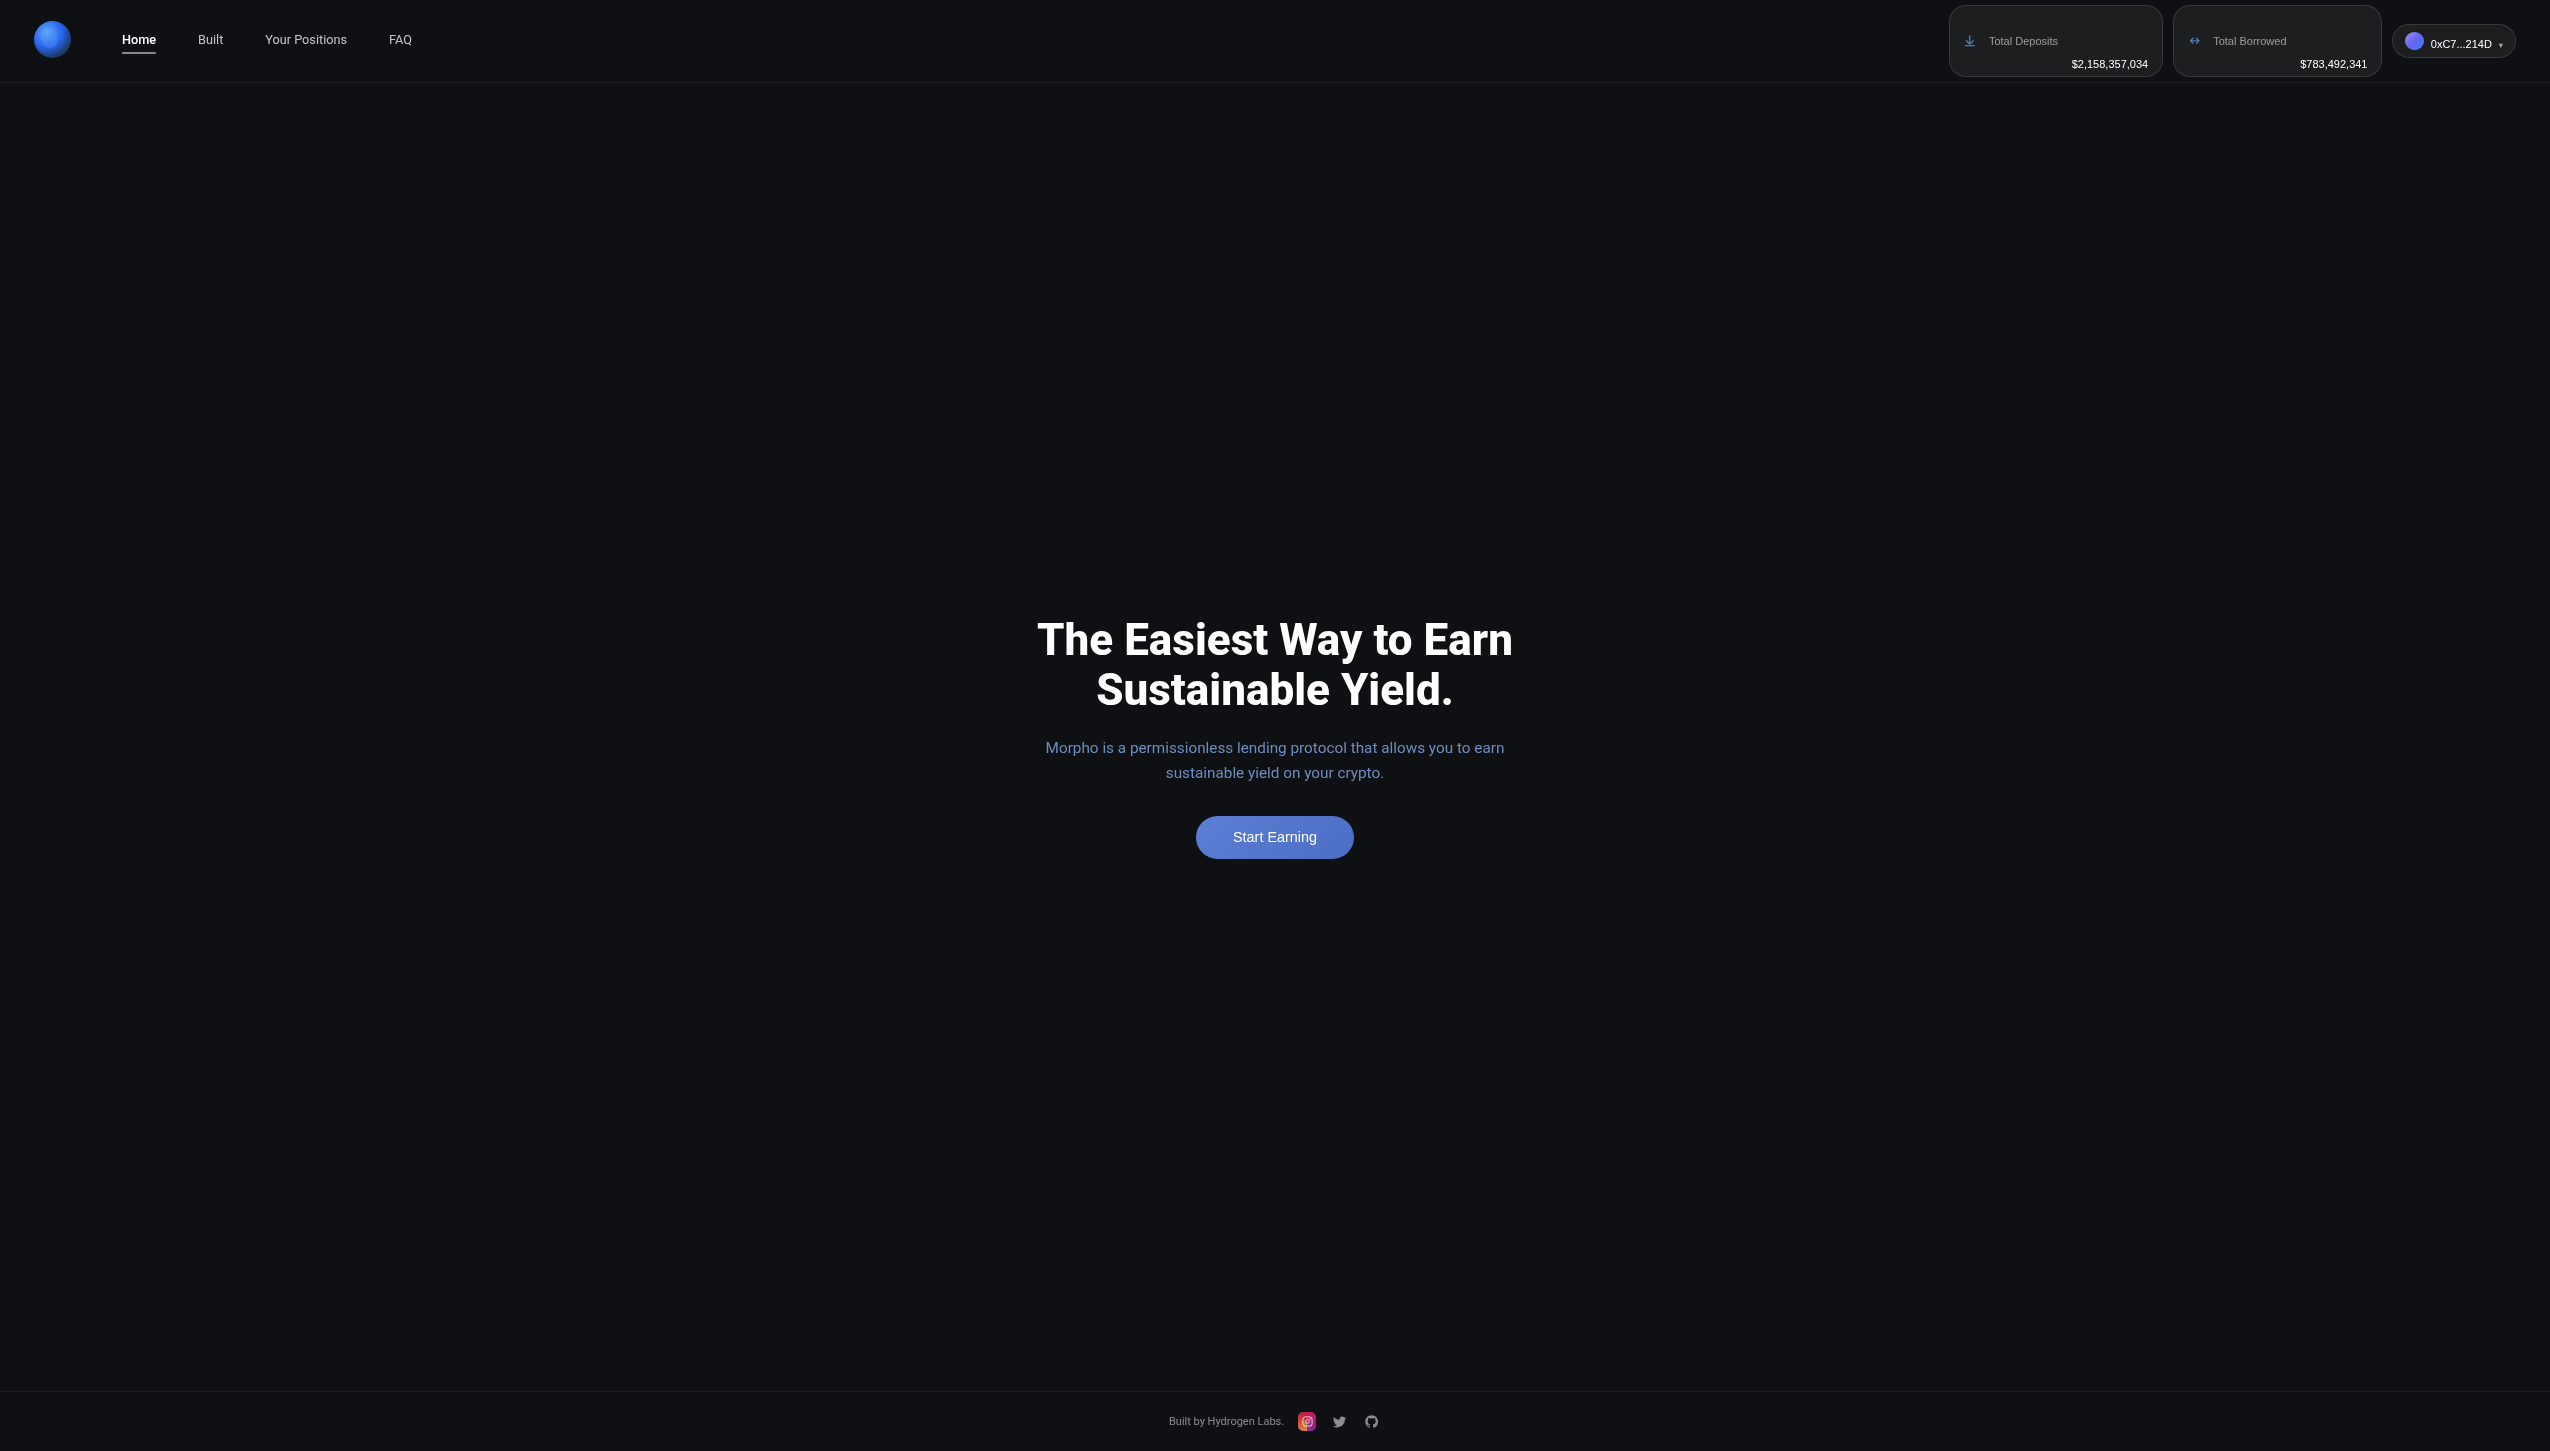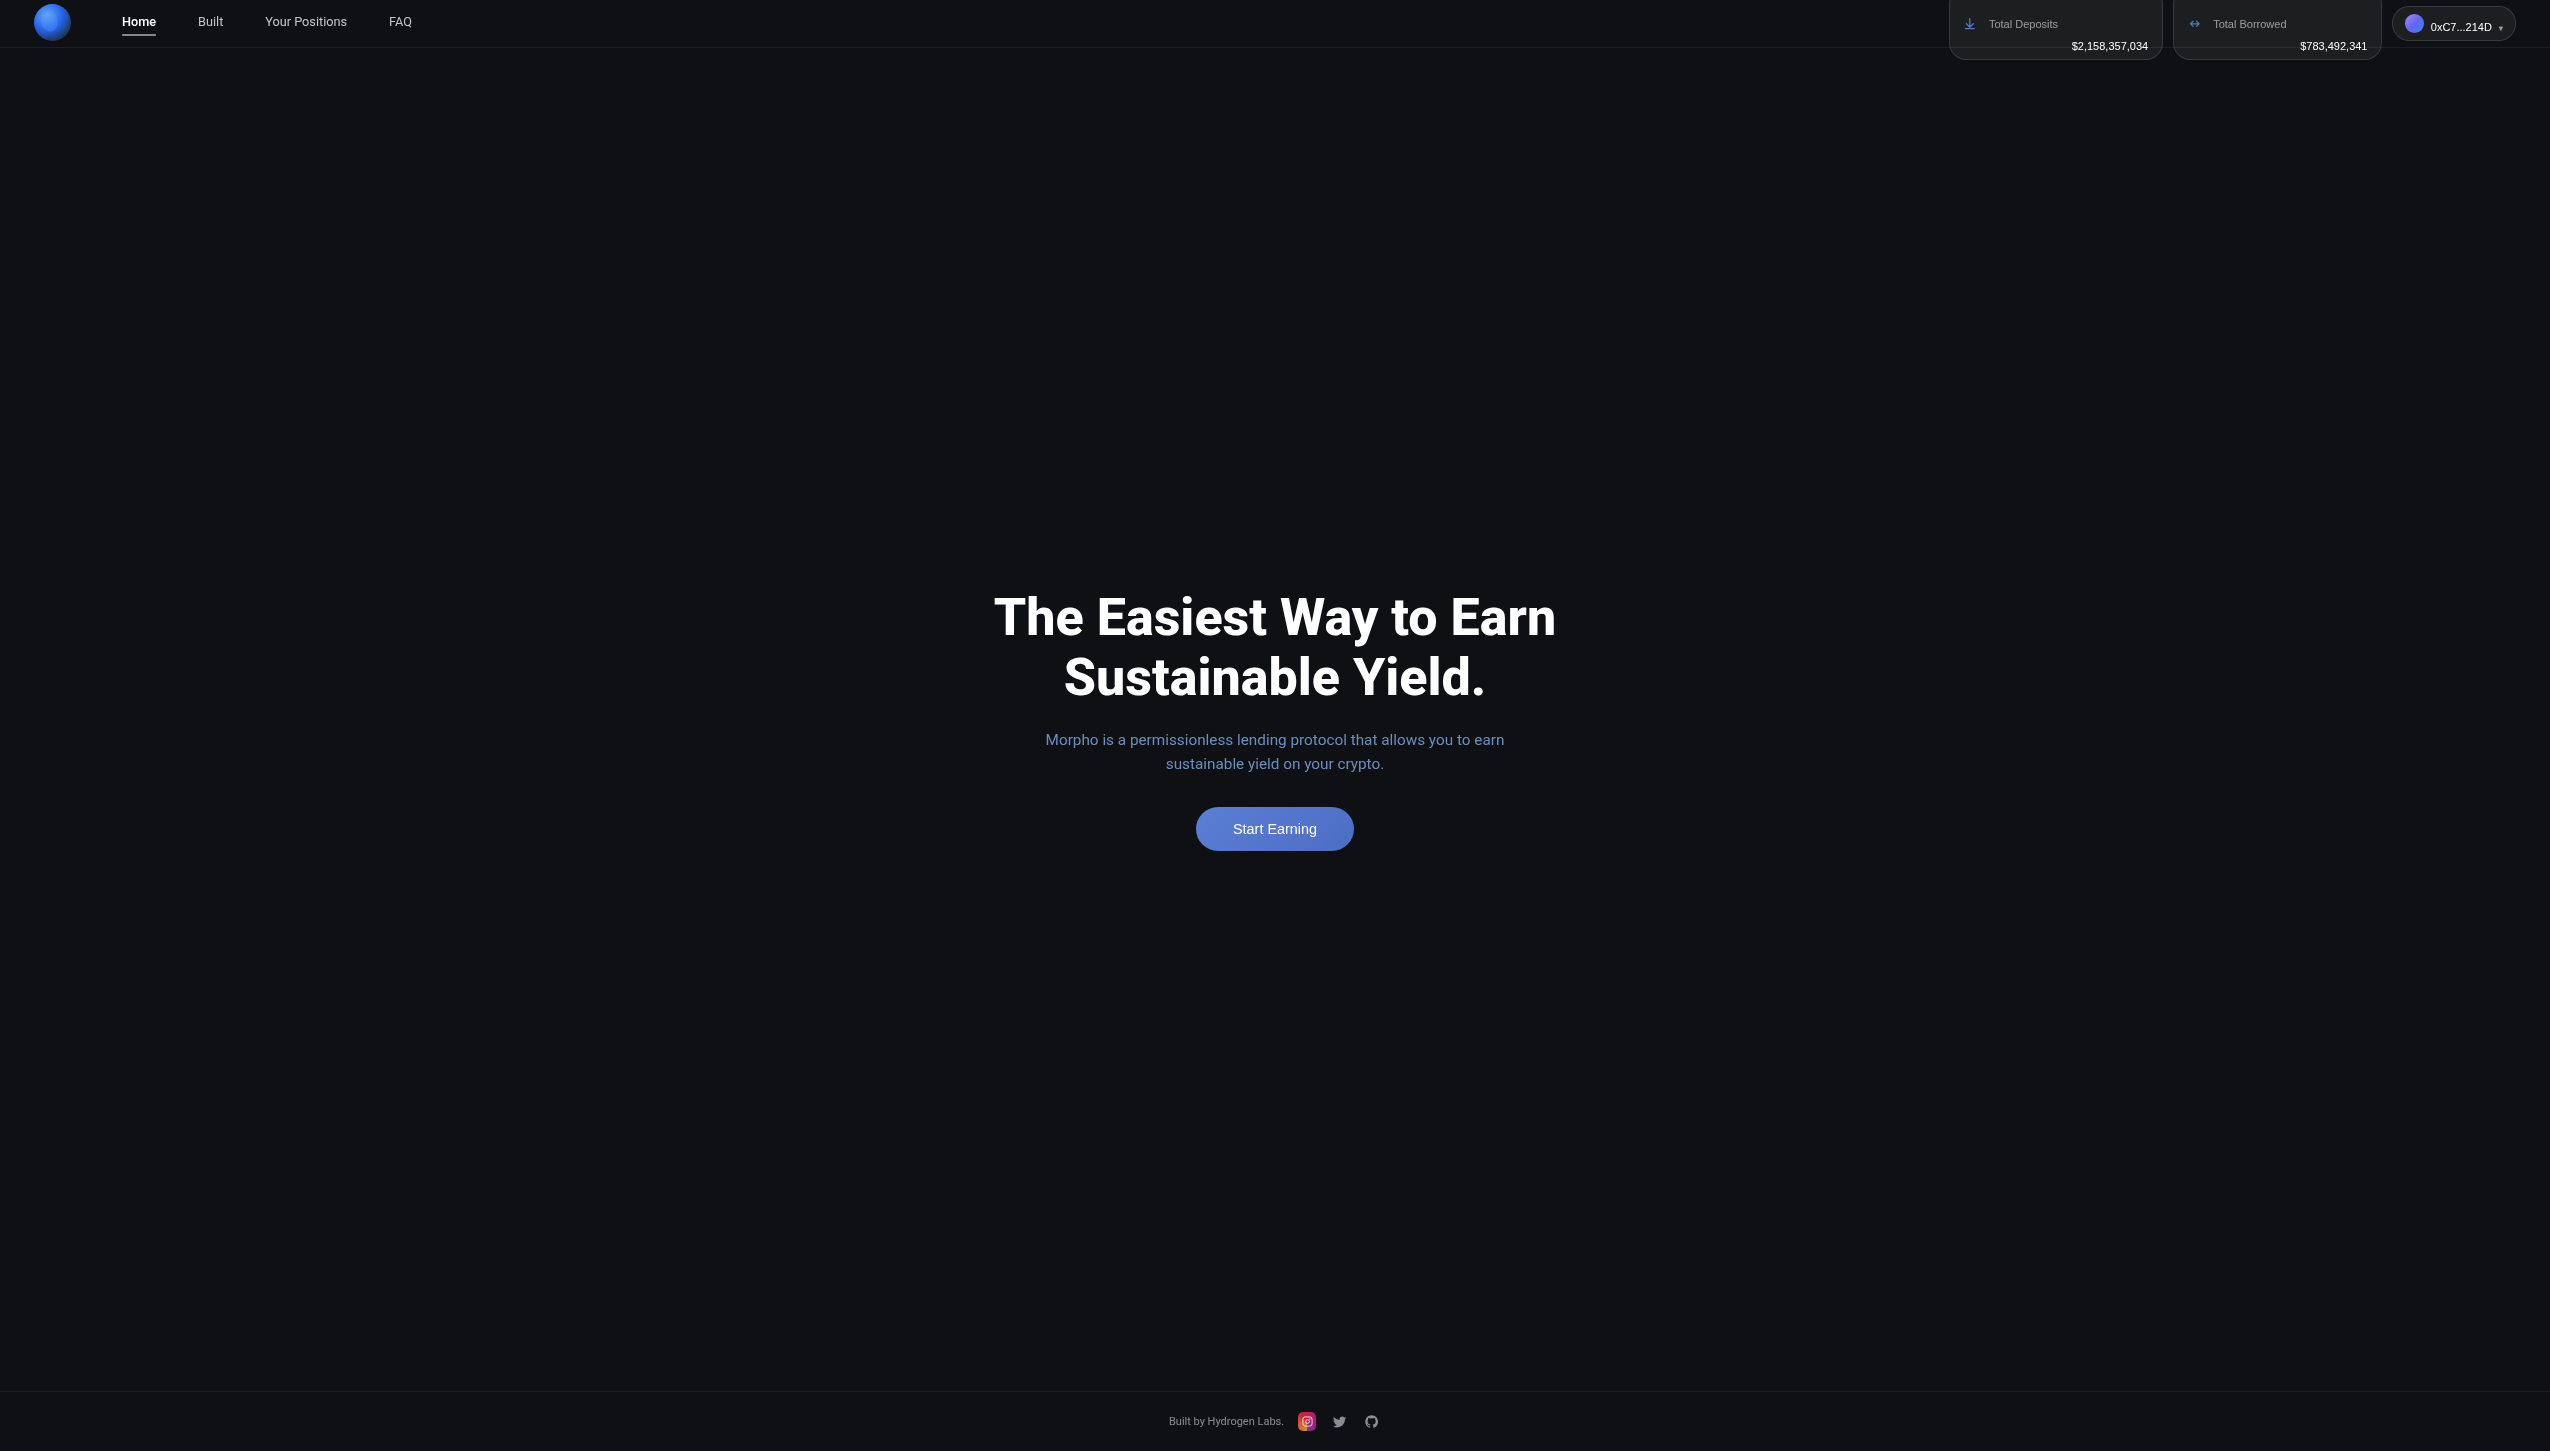--- a/index.html
+++ b/index.html
@@ -11,21 +11,21 @@
       min-height: 100vh;
       display: flex;
       flex-direction: column;
     }
 
     
     nav {
       display: flex;
       align-items: center;
       padding: 0 34px;
-      height: 48px;
+      height: 83px;
       border-bottom: 0.8px solid rgba(255,255,255,0.06);
       position: relative;
     }
 
     .nav-logo {
       width: 37px;
       height: 37px;
       flex-shrink: 0;
     }
 
@@ -135,21 +135,21 @@
       flex: 1;
       display: flex;
       flex-direction: column;
       align-items: center;
       justify-content: center;
       padding: 51px 17px;
       text-align: center;
     }
 
     .hero-title {
-      font-size: 52px;
+      font-size: 44px;
       font-weight: 800;
       color: #ffffff;
       line-height: 1.15;
       max-width: 678px;
       margin-bottom: 20.3px;
     }
 
     .hero-subtitle {
       font-size: 15.3px;
       color: #6c8ebf;

